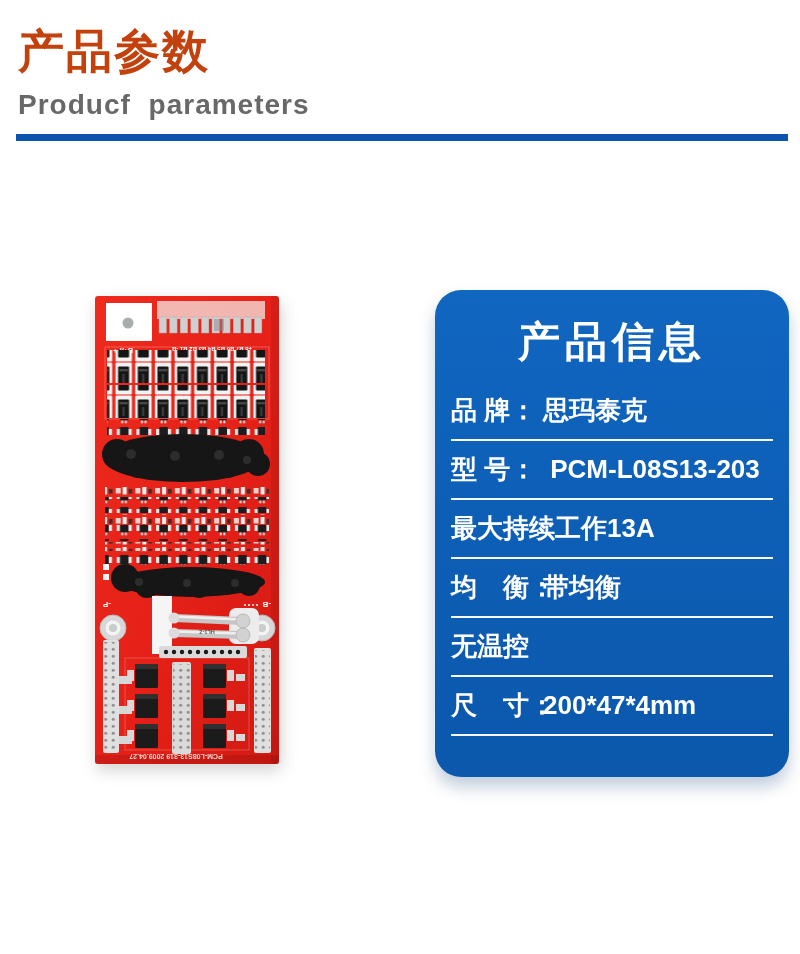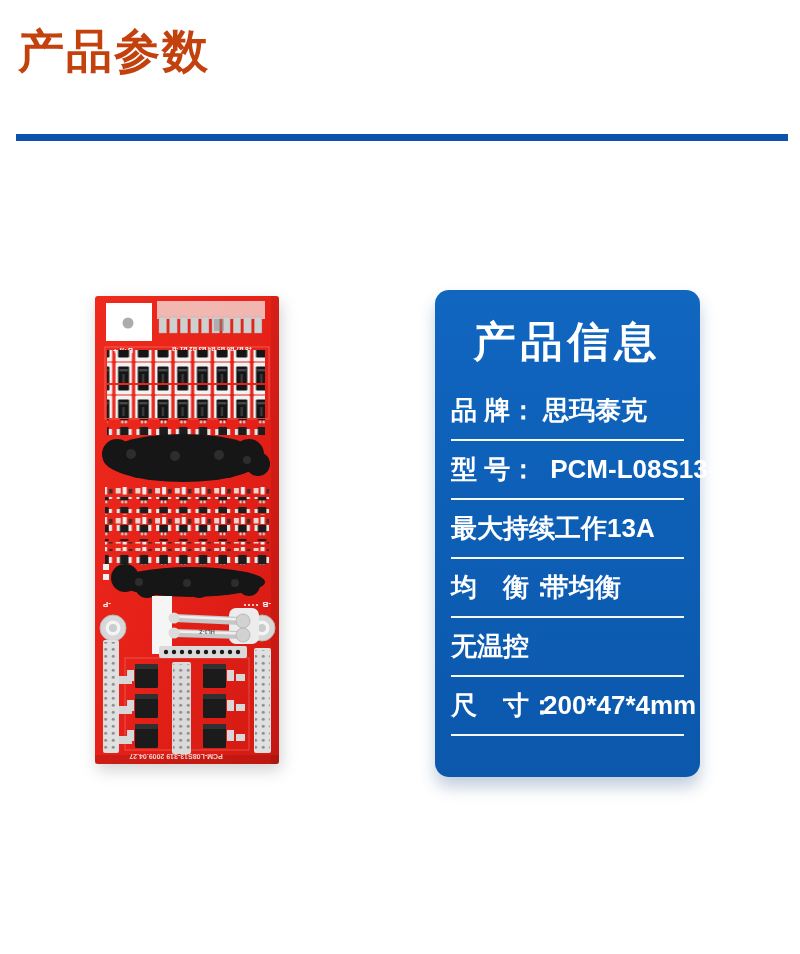--- a/index.html
+++ b/index.html
@@ -22,23 +22,23 @@
     background:#0b53ad;
   }
   
   .pcb{
     position:absolute;left:95px;top:296px;width:184px;height:468px;margin:0;
     filter:drop-shadow(2px 6px 8px rgba(0,0,0,0.18));
   }
   .pcb svg{display:block;}
   
   .card{
-    position:absolute;left:435px;top:290px;width:265px;height:487px;
+    position:absolute;left:435px;top:290px;width:354px;height:487px;
     background:linear-gradient(180deg,#1166c0 0%,#0d5fb6 45%,#0b58ac 100%);
-    border-radius:14px;box-shadow:0 10px 16px rgba(10,60,120,0.25);
+    border-radius:26px;box-shadow:0 10px 16px rgba(10,60,120,0.25);
     box-sizing:border-box;color:#ffffff;
   }
   .card h2{
     margin:26px 0 0;text-align:center;font-size:42px;line-height:52px;
     font-weight:bold;letter-spacing:5px;color:#ffffff;
   }
   .rows{margin:14px 16px 15px;}
   .row{
     height:57px;display:flex;align-items:center;
     border-bottom:2px solid rgba(255,255,255,0.96);
@@ -47,20 +47,21 @@
   .row .label{flex:none;width:92px;white-space:pre;}
   .row .value{white-space:pre;}
 </style>
 </head>
 <body>
 
 <div class="page">
 
   <div class="hdr">
     <h1>产品参数</h1>
+    <div class="sub">Producf parameters</div>
   </div>
   <div class="hdr-rule"></div>
 
   <figure class="pcb">
     <svg width="184" height="468" viewBox="0 0 184 468" xmlns="http://www.w3.org/2000/svg">
       <defs>
         <linearGradient id="boardG" x1="0" y1="0" x2="1" y2="1">
           <stop offset="0" stop-color="#ef2a1d"></stop>
           <stop offset="0.55" stop-color="#e42018"></stop>
           <stop offset="1" stop-color="#d21a12"></stop>

